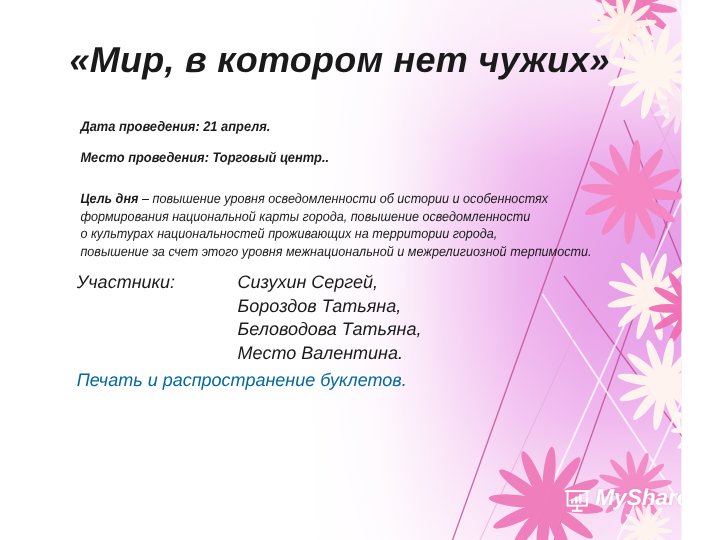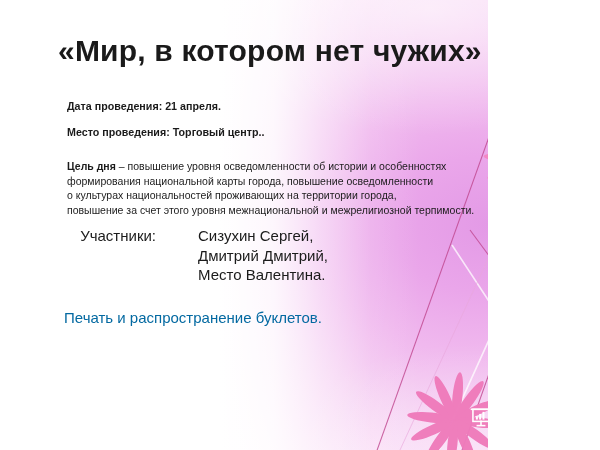--- a/index.html
+++ b/index.html
@@ -6,24 +6,25 @@
     margin: 0;
     padding: 0;
     background: #ffffff;
   }
   body {
     font-family: "Liberation Sans", sans-serif;
   }
 
   #slide {
     position: relative;
-    width: 488px;
+    width: 568px;
     height: 450px;
     overflow: hidden;
     background: #ffffff;
+    font-style: italic;
   }
 
   
   .bg-base {
     position: absolute;
     inset: 0;
     background:
       radial-gradient(120% 95% at 100% 50%,
         #e39ae6 0%,
         #eaa6ea 16%,
@@ -118,21 +119,20 @@
     line-height: 19.6px;
     color: #1b1b1b;
   }
   .participants .p-row {
     display: flex;
     white-space: nowrap;
   }
   .participants .p-label {
     width: 92px;
     flex: 0 0 92px;
-    text-align: right;
   }
   .participants .p-name {
     flex: 1 1 auto;
     margin-left: 42px;
   }
 
   .closing {
     position: absolute;
     left: 64px;
     top: 309px;
@@ -245,21 +245,25 @@
       <div class="goal-row">повышение за счет этого уровня межнациональной и межрелигиозной терпимости.</div>
     </div>
 
     <div class="participants">
       <div class="p-row">
         <span class="p-label">Участники:</span>
         <span class="p-name">Сизухин Сергей,</span>
       </div>
       <div class="p-row">
         <span class="p-label"></span>
-        <span class="p-name">Дмитрий Дмитрий,</span>
+        <span class="p-name">Бороздов Татьяна,</span>
+      </div>
+      <div class="p-row">
+        <span class="p-label"></span>
+        <span class="p-name">Беловодова Татьяна,</span>
       </div>
       <div class="p-row">
         <span class="p-label"></span>
         <span class="p-name">Место Валентина.</span>
       </div>
     </div>
 
     <div class="closing">Печать и распространение буклетов.</div>
   </div>
 

